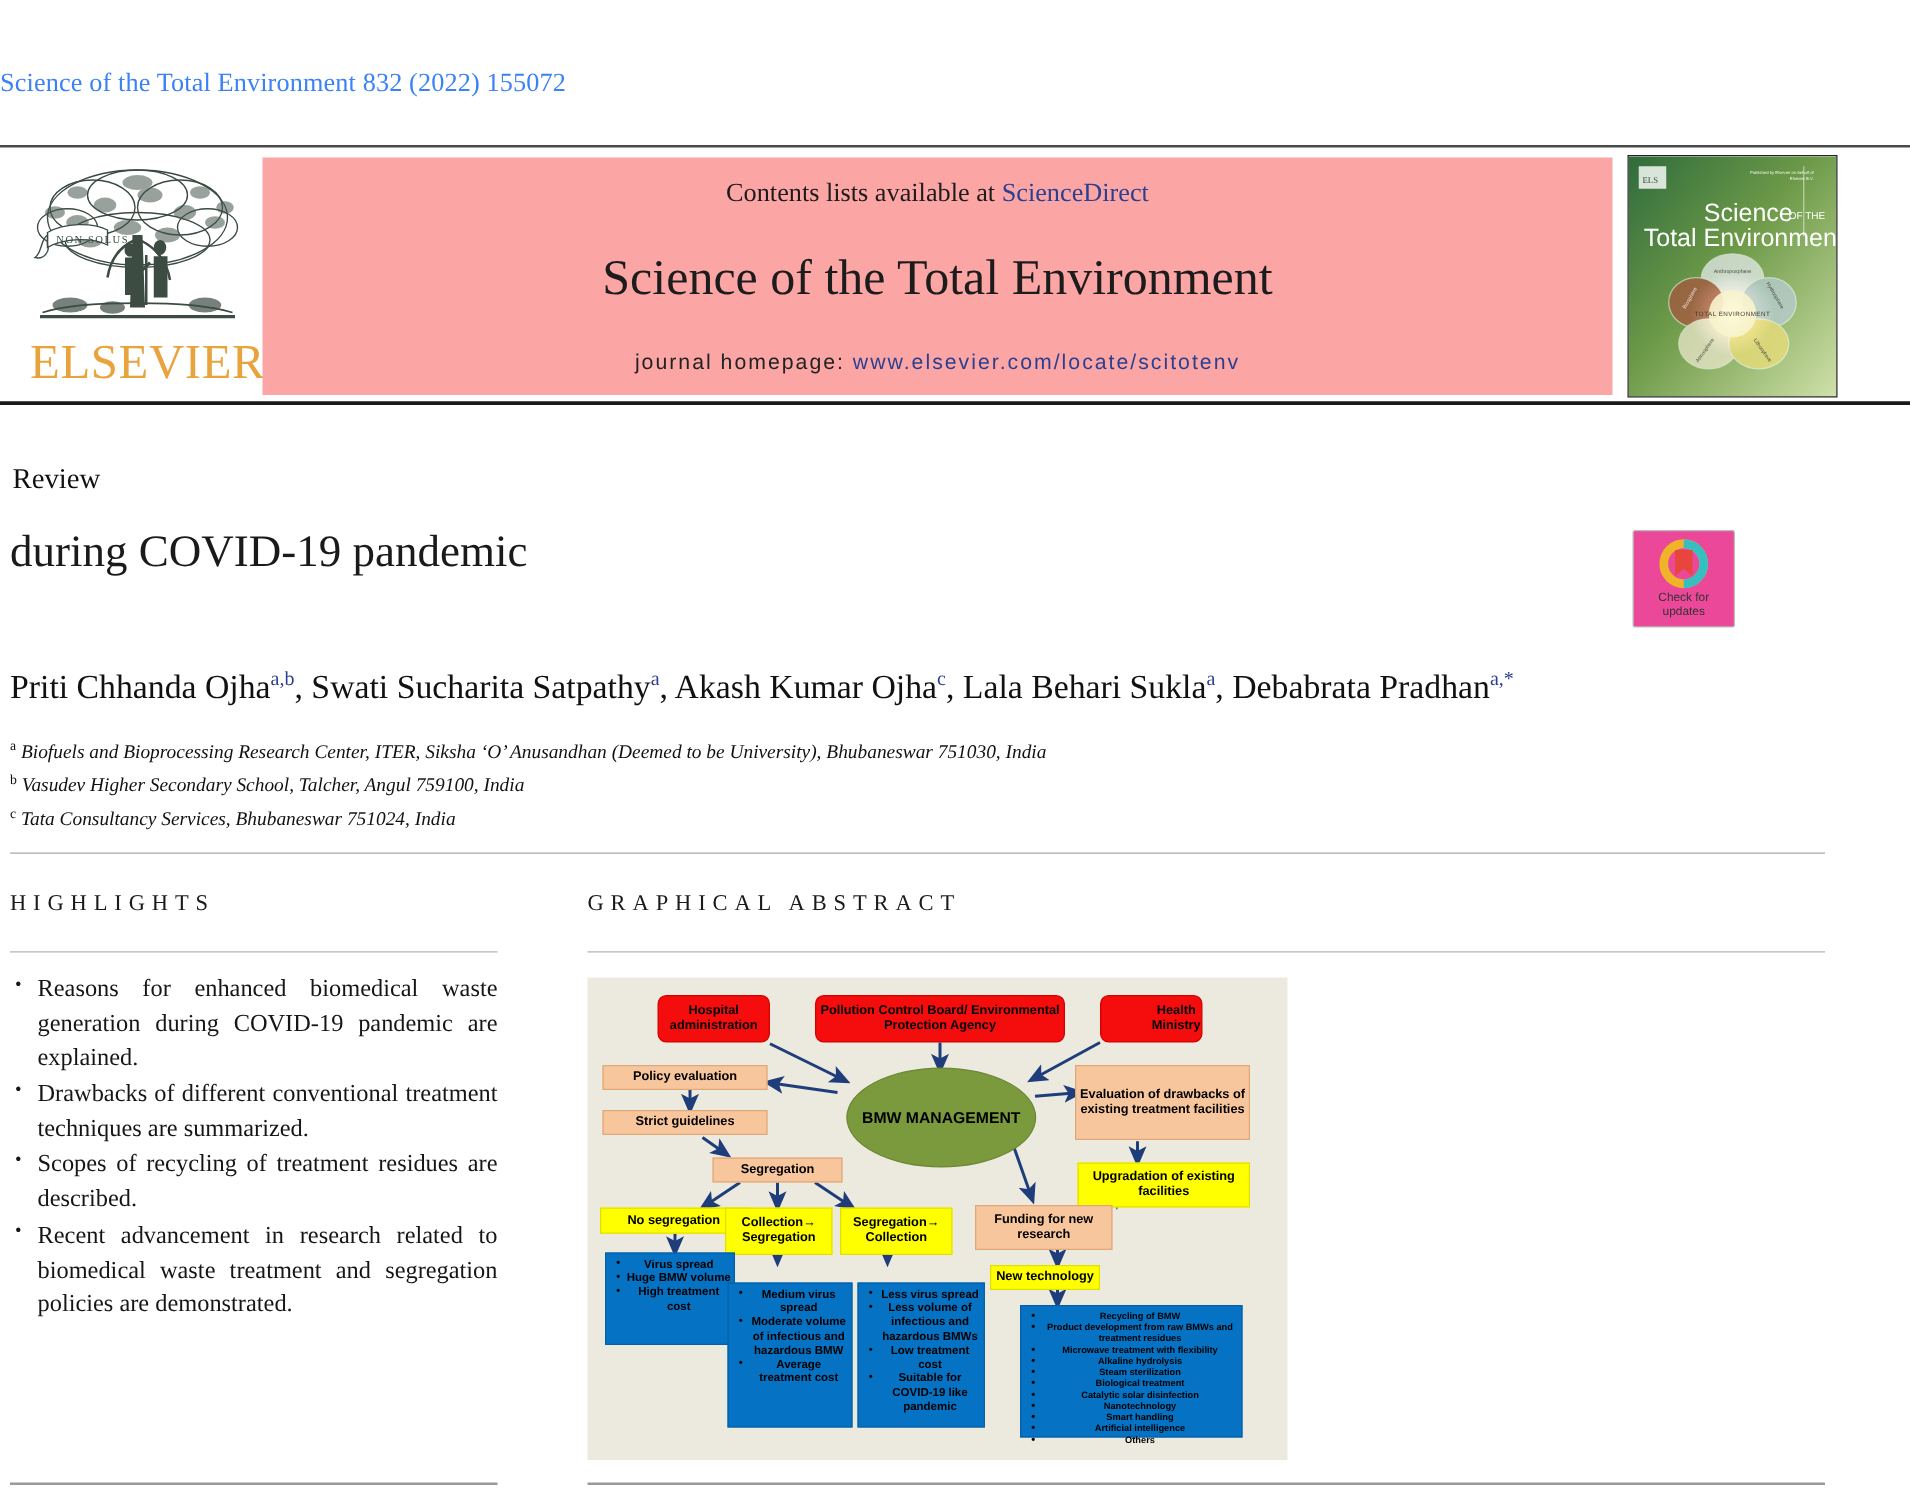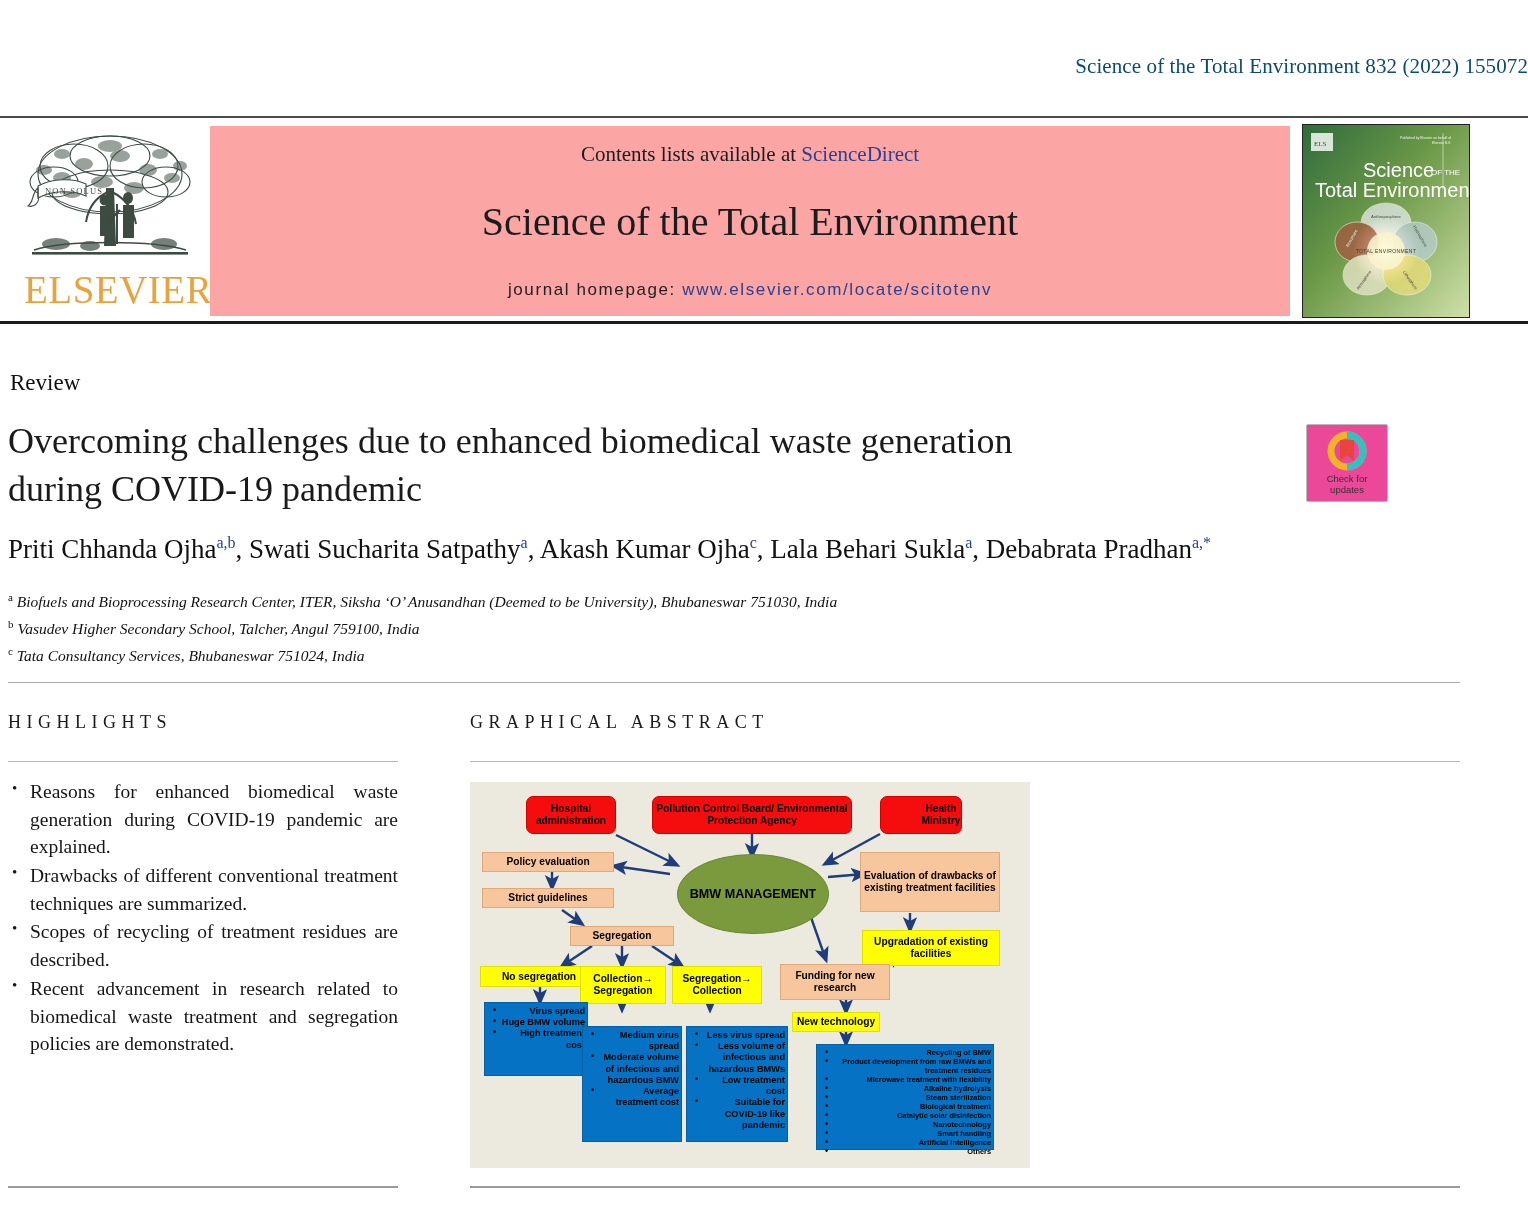--- a/index.html
+++ b/index.html
@@ -9,24 +9,24 @@
     background:#ffffff;
     font-family:"Liberation Serif", serif;
     color:#000;
     position:relative;
     overflow:hidden;
   }
 
   
   .running-head {
     position:absolute; top:54px; left:0; width:1528px;
-    text-align:right;
+    text-align:left;
     font-family:"Liberation Serif", serif;
     font-size:21px;
-    color:#0c4a6e;
+    color:#3b82f6;
     letter-spacing:.1px;
   }
 
   
   .masthead {
     position:absolute; top:116px; left:0; width:1528px; height:208px;
   }
   .rule-top {
     position:absolute; top:0; left:0; width:1528px; height:2px; background:#4a4a4a;
   }
@@ -176,21 +176,21 @@
     border:1px solid rgba(0,0,0,.25);
   }
   .n-red    { background:#f50d0d; border-color:#d30000; border-radius:7px; }
   .n-peach  { background:#f8c69c; border-color:#e0a878; }
   .n-yellow { background:#ffff00; border-color:#e0e000; }
   .n-green  {
     background:#7a9a3d; border:1px solid #6b8834; border-radius:50%;
     color:#000;
   }
   .n-blue   { background:#0672c4; border-color:#0560a8; color:#000; }
-  .n-blue ul { margin:0; padding:0 0 0 9px; list-style:none; text-align:right; width:100%; }
+  .n-blue ul { margin:0; padding:0 0 0 9px; list-style:none; text-align:center; width:100%; }
   .n-blue li { position:relative; padding-left:7px; line-height:1.22; }
   .n-blue li:before {
     content:"\2022"; position:absolute; left:-1px; top:-1px; font-size:9px;
   }
   .n-blue.inner { display:block; align-items:flex-start; padding:3px 2px 3px 0; }
 </style>
 </head>
 <body>
 
 <div class="running-head">Science of the Total Environment 832 (2022) 155072</div>
@@ -313,21 +313,20 @@
       </g>
     </svg>
   </div>
 
   <div class="rule-bottom"></div>
 </div>
 
 <div class="article-type">Review</div>
 
 <div class="article-title">
-  <div>Overcoming challenges due to enhanced biomedical waste generation</div>
   <div>during COVID-19 pandemic</div>
 </div>
 
 <div class="crossmark">
   <svg width="40" height="40" viewBox="0 0 40 40">
     <circle cx="20" cy="20" r="16" fill="none" stroke="#f0b429" stroke-width="7"></circle>
     <path d="M20 4 A16 16 0 0 1 20 36" fill="none" stroke="#35bfc0" stroke-width="7"></path>
     <path d="M13 9 L27 9 L27 30 L20 24 L13 30 Z" fill="#e8453c"></path>
   </svg>
   <div class="cm-label">

